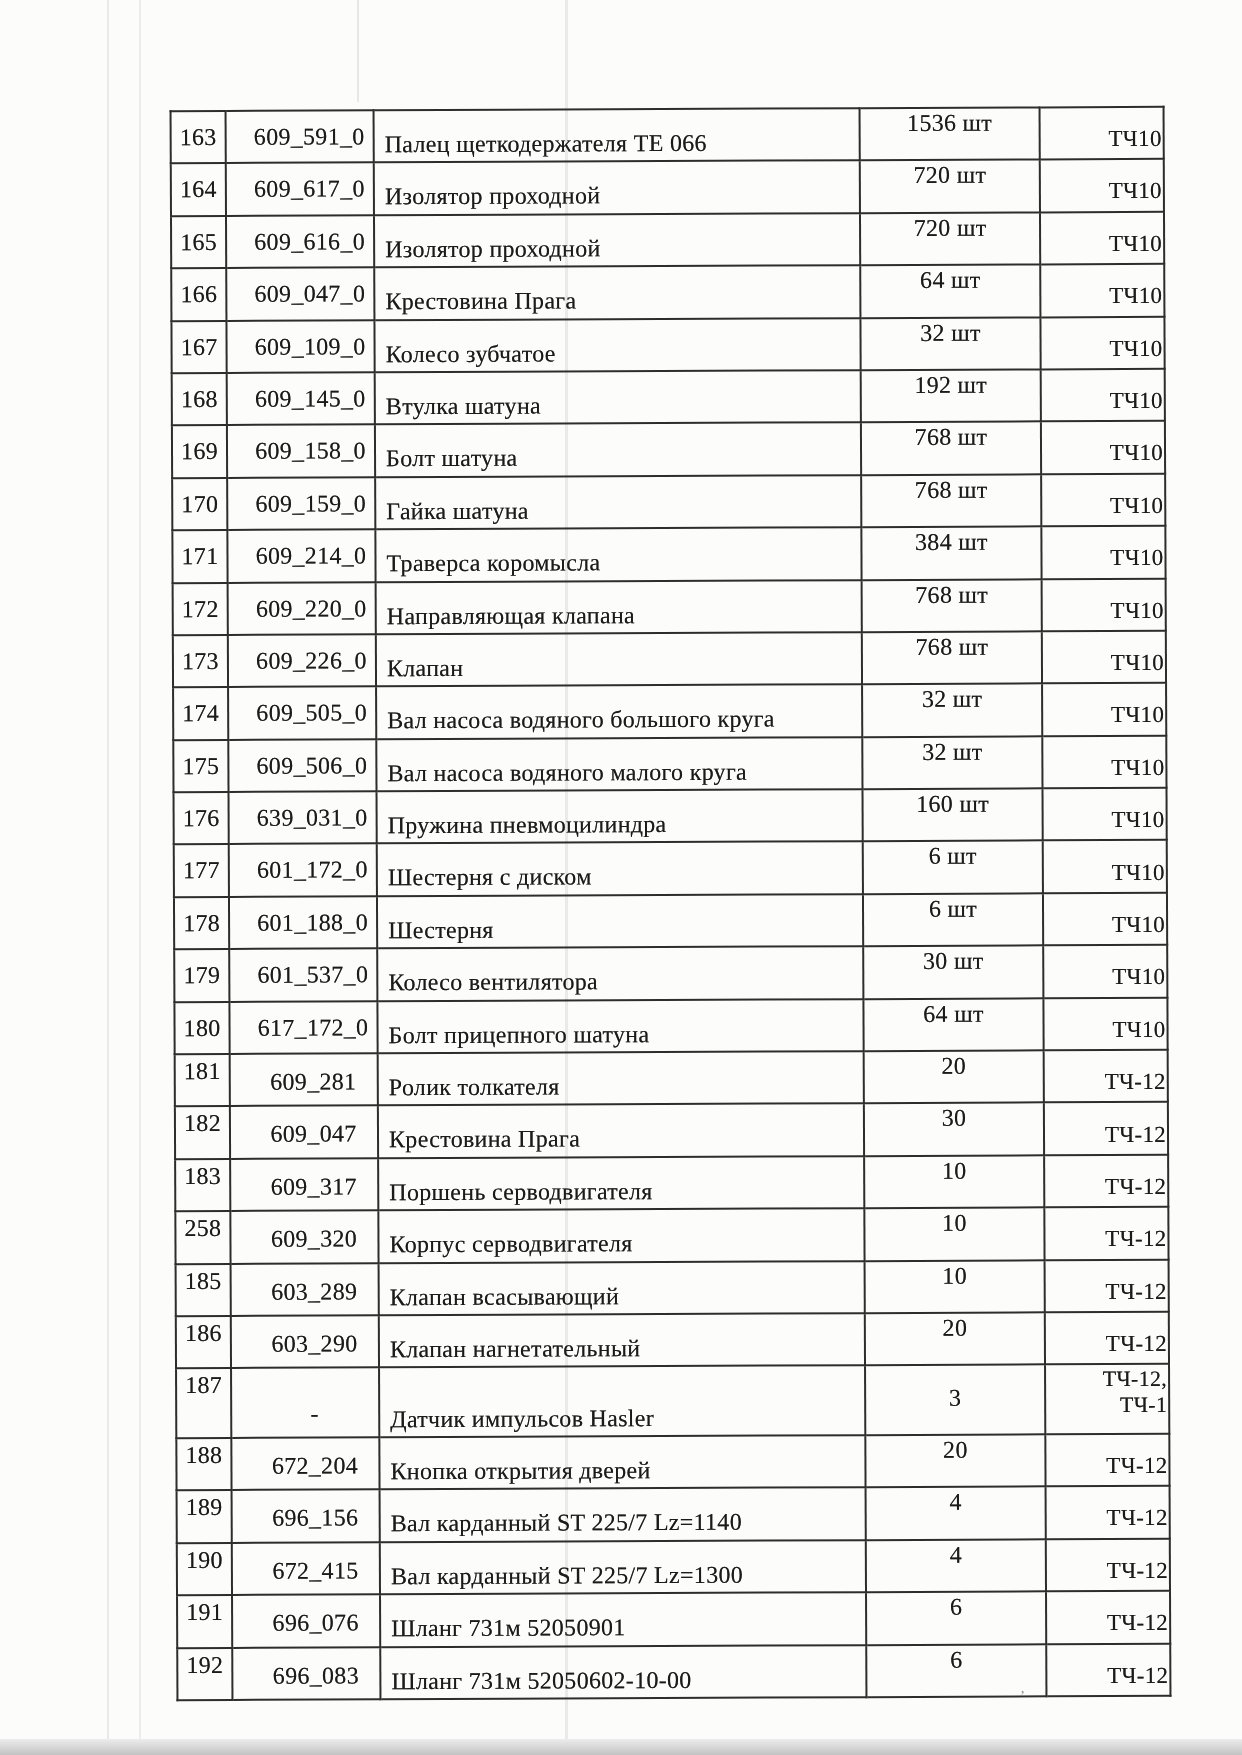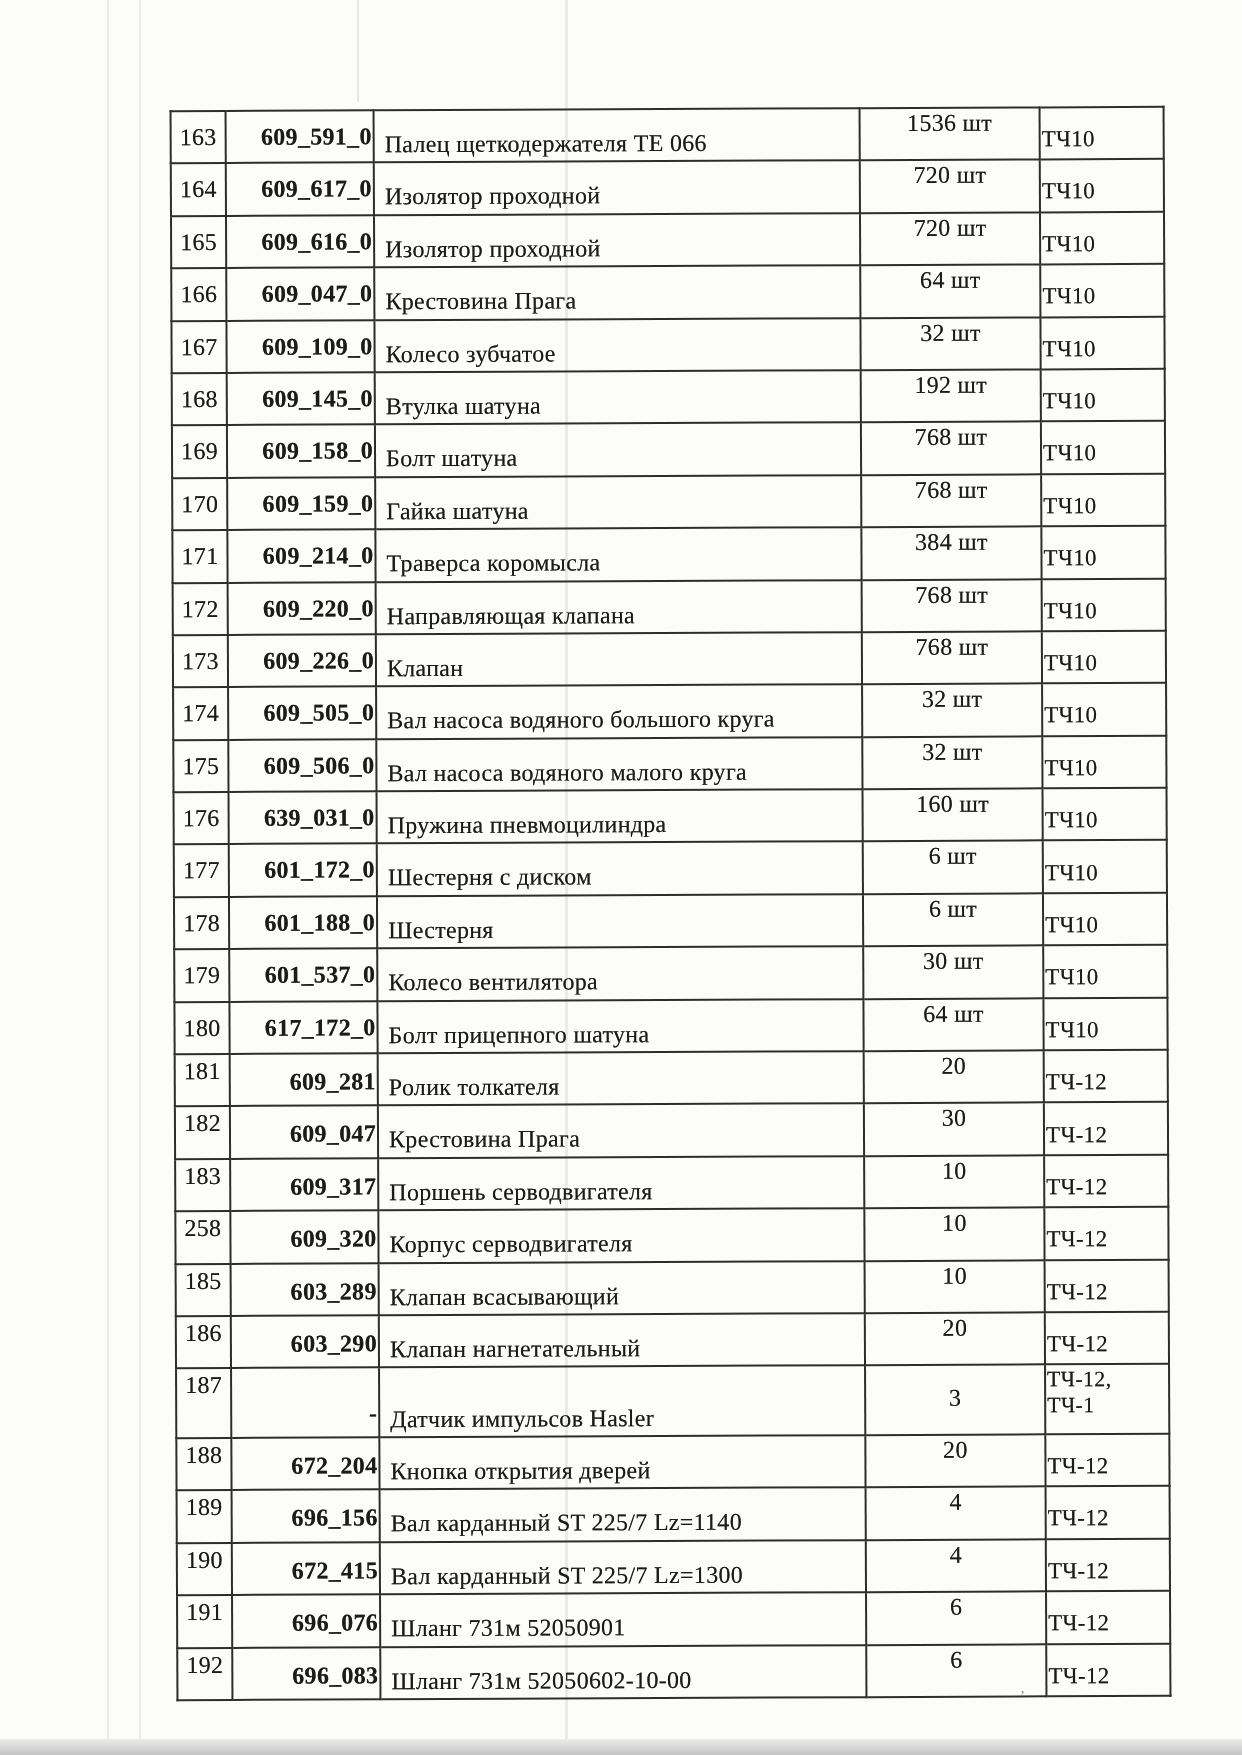--- a/index.html
+++ b/index.html
@@ -31,24 +31,24 @@
     transform:rotate(-0.25deg);
     font-size:24px; letter-spacing:0.3px; line-height:1.1;
   }
   table.parts-table td {
     border:2px solid #2d2d2d;
     overflow:hidden;
     text-shadow:0 0 0.5px rgba(25,25,25,0.65);
   }
   tr.part-row { height:50px; }
   td.col-num   { text-align:center; vertical-align:middle; }
-  td.col-code  { text-align:right; vertical-align:middle; padding-left:20px;font-weight:bold; }
+  td.col-code  { text-align:center; vertical-align:middle; padding-left:20px; }
   td.col-name  { text-align:left; vertical-align:bottom; padding:0 6px 4px 10px; }
   td.col-qty   { text-align:center; vertical-align:bottom; padding-bottom:23px; }
-  td.col-depot { text-align:left; vertical-align:bottom; padding-bottom:7px;
+  td.col-depot { text-align:right; vertical-align:bottom; padding-bottom:7px;
                  font-size:23px; white-space:pre-line; }
   
   tr.group-b td.col-num  { vertical-align:top; padding-top:3px; }
   tr.group-b td.col-code { vertical-align:bottom; padding-bottom:10px; }
   tr.multiline-depot td.col-depot { padding-bottom:16px; line-height:1.15; font-size:22px; }
 </style>
 </head>
 <body>
 
 <div class="page">

